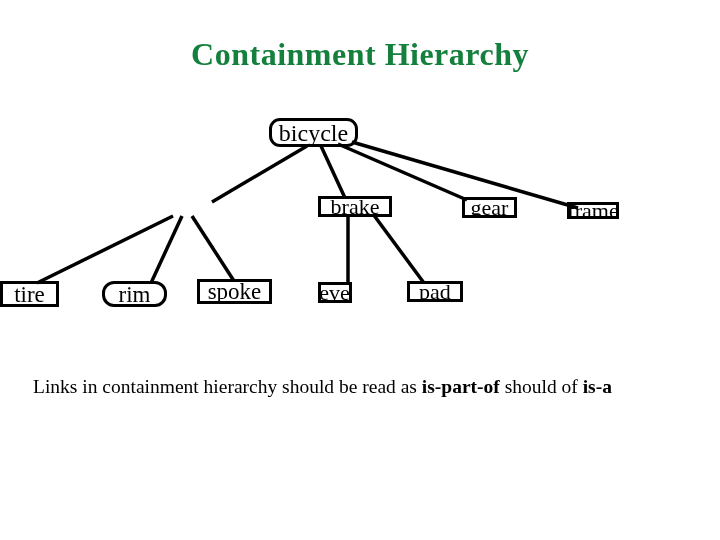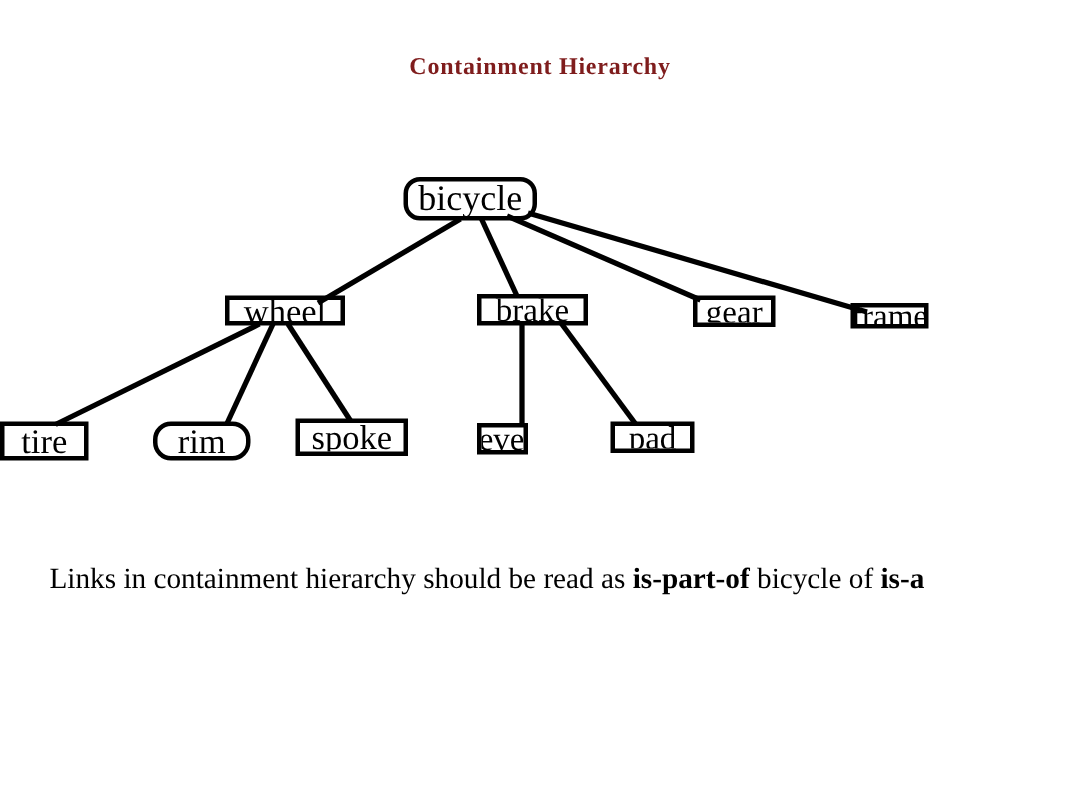--- a/index.html
+++ b/index.html
@@ -14,24 +14,24 @@
     overflow: hidden;
     font-family: "Liberation Serif", "DejaVu Serif", serif;
     color: #000000;
   }
   #slide-title {
     position: absolute;
     top: 36px;
     left: 0;
     width: 720px;
     text-align: center;
-    font-size: 16px;
+    font-size: 32px;
     font-weight: bold;
     letter-spacing: 0.5px;
-    color: #7f1d1d;
+    color: #15803d;
   }
   #edges-layer {
     position: absolute;
     left: 0;
     top: 0;
     width: 720px;
     height: 540px;
   }
   .node {
     position: absolute;
@@ -81,25 +81,24 @@
     <line x1="338" y1="144" x2="467" y2="200" stroke="#000" stroke-width="3.5"></line>
     <line x1="352" y1="142" x2="578" y2="208" stroke="#000" stroke-width="3.5"></line>
     <line x1="173" y1="216" x2="37" y2="283" stroke="#000" stroke-width="3.5"></line>
     <line x1="182" y1="216" x2="151" y2="283" stroke="#000" stroke-width="3.5"></line>
     <line x1="192" y1="216" x2="234" y2="281" stroke="#000" stroke-width="3.5"></line>
     <line x1="348" y1="214" x2="348" y2="284" stroke="#000" stroke-width="3.5"></line>
     <line x1="373" y1="214" x2="424" y2="283" stroke="#000" stroke-width="3.5"></line>
   </svg>
 
   <div class="node" id="node-bicycle">bicycle</div>
-  <div class="node" id="node-wheel">wheel</div>
   <div class="node" id="node-brake">brake</div>
   <div class="node" id="node-gear">gear</div>
   <div class="node" id="node-frame">frame</div>
   <div class="node" id="node-tire">tire</div>
   <div class="node" id="node-rim">rim</div>
   <div class="node" id="node-spoke">spoke</div>
   <div class="node" id="node-lever">lever</div>
   <div class="node" id="node-pad">pad</div>
 
-  <div id="caption"><span>Links in containment hierarchy should be read as </span><span class="bold">is-part-of</span><span> bicycle of </span><span class="bold">is-a</span></div>
+  <div id="caption"><span>Links in containment hierarchy should be read as </span><span class="bold">is-part-of</span><span> should of </span><span class="bold">is-a</span></div>
 
 </div>
 
 </body></html>

